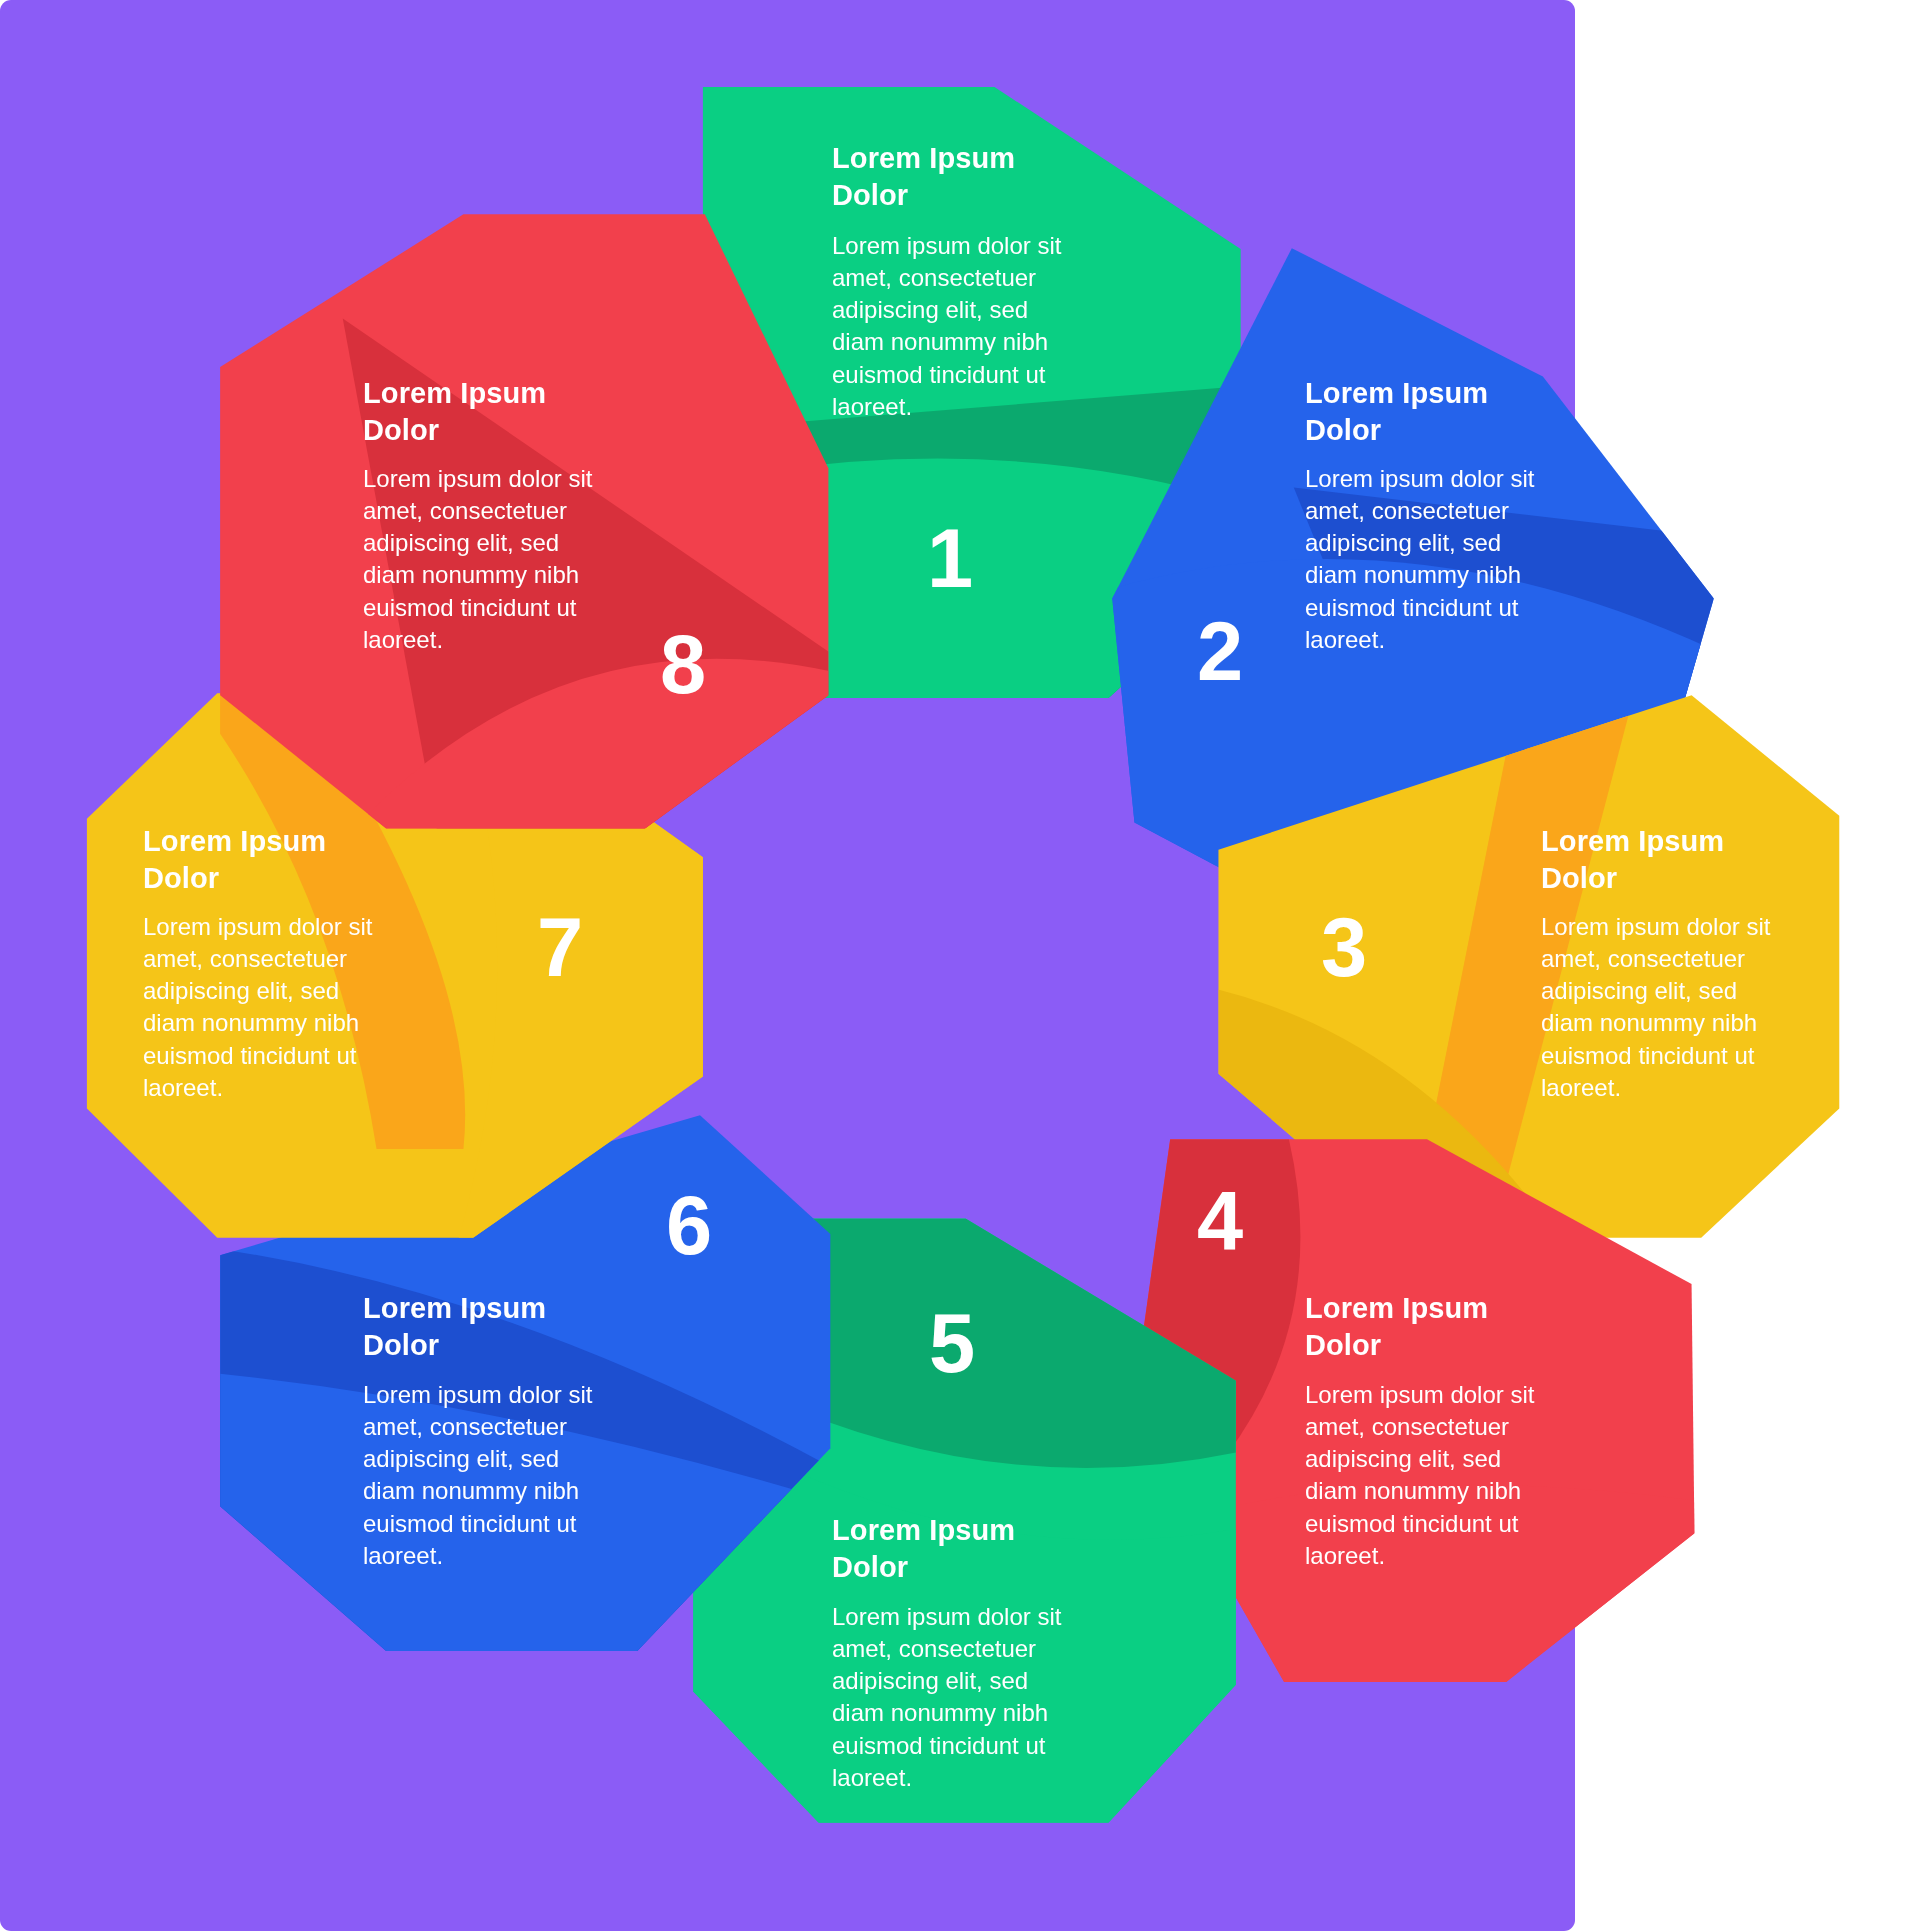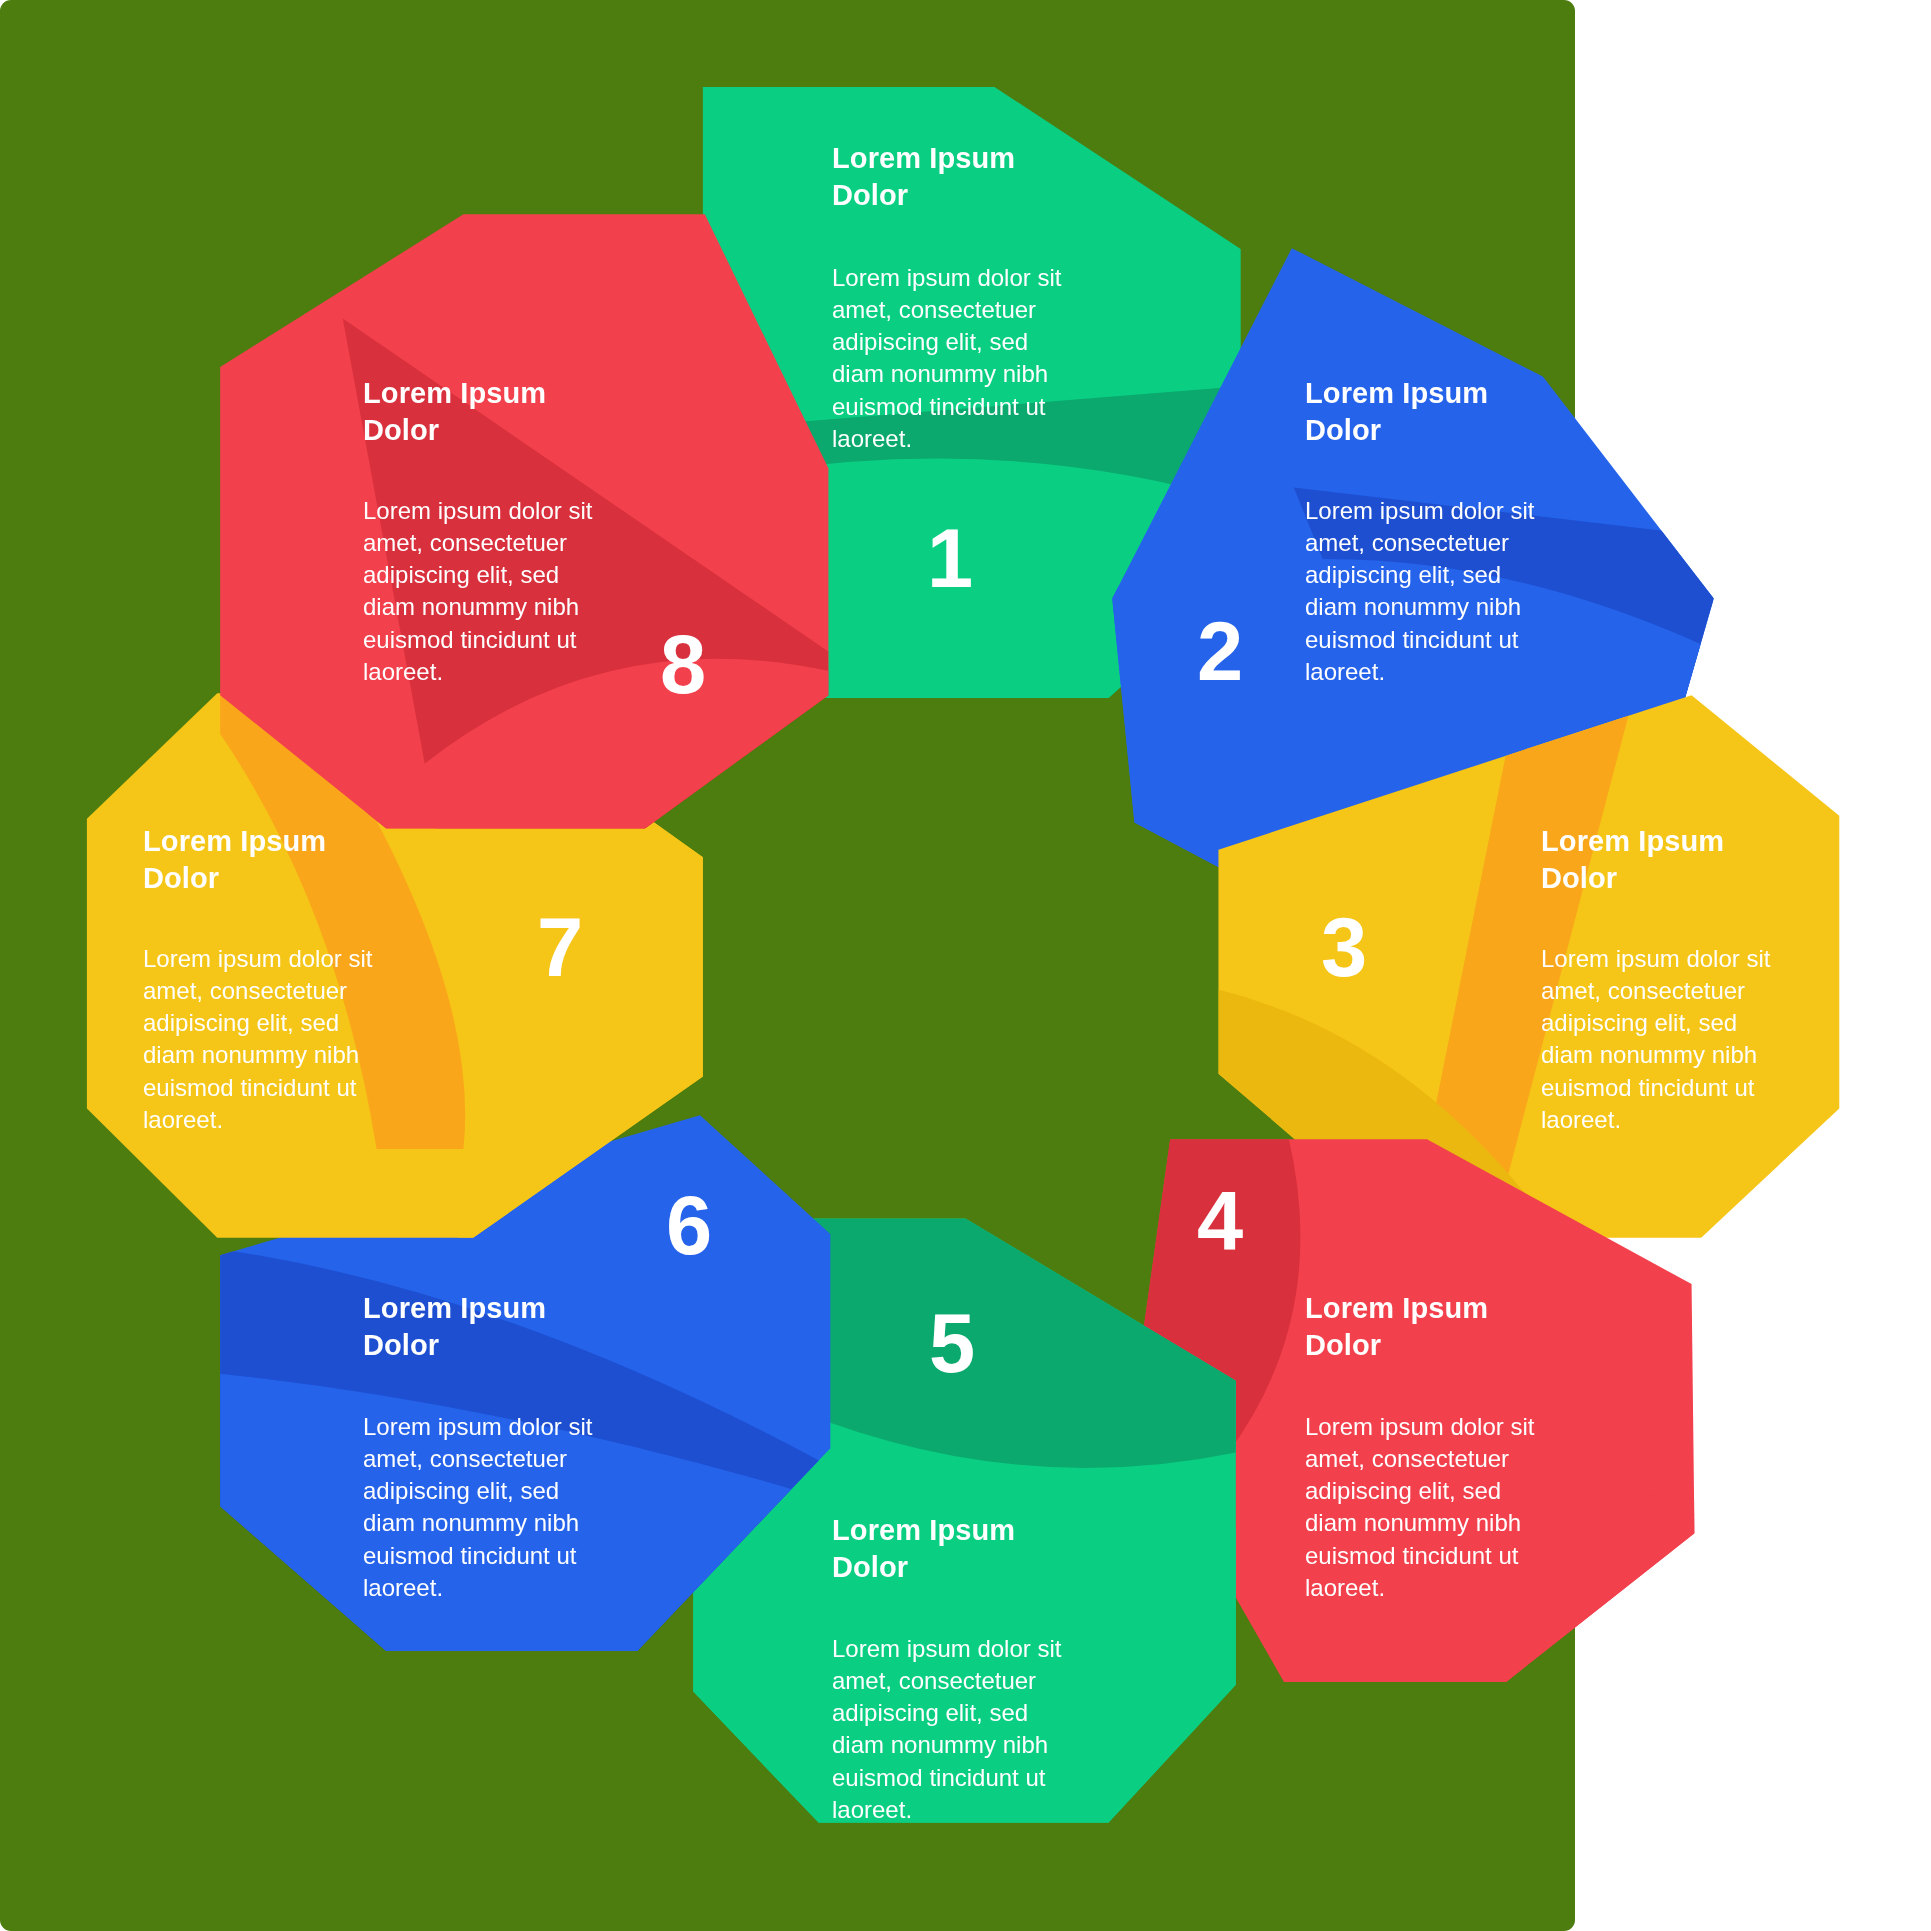--- a/index.html
+++ b/index.html
@@ -1,21 +1,21 @@
 <!DOCTYPE html>
 <html><head>
 <meta charset="utf-8">
 <style>
   html,body{margin:0;padding:0;background:#ffffff;}
   body{width:1931px;height:1931px;overflow:hidden;font-family:"Liberation Sans",sans-serif;}
-  #stage{position:relative;width:1575px;height:1931px;background:#4d7c0f;border-radius:11px;}
+  #stage{position:relative;width:1575px;height:1931px;background:#8b5cf6;border-radius:11px;}
   svg#petals{position:absolute;left:0;top:0;width:1931px;height:1931px;display:block;}
   .lbl{position:absolute;color:#ffffff;}
   .title{font-weight:bold;font-size:29px;line-height:1.28;letter-spacing:0.1px;white-space:pre-line;}
-  .body{font-size:24px;line-height:1.34;white-space:pre-line;font-weight:normal;margin-top:32px;}
+  .body{font-size:24px;line-height:1.34;white-space:pre-line;font-weight:normal;}
   .num{position:absolute;color:#ffffff;font-weight:bold;font-size:83px;line-height:1;}
 </style>
 </head>
 <body>
 
 <div id="stage">
 
   <svg id="petals" viewBox="0 0 2000 2000">
     <defs>
       <clipPath id="cp1">

